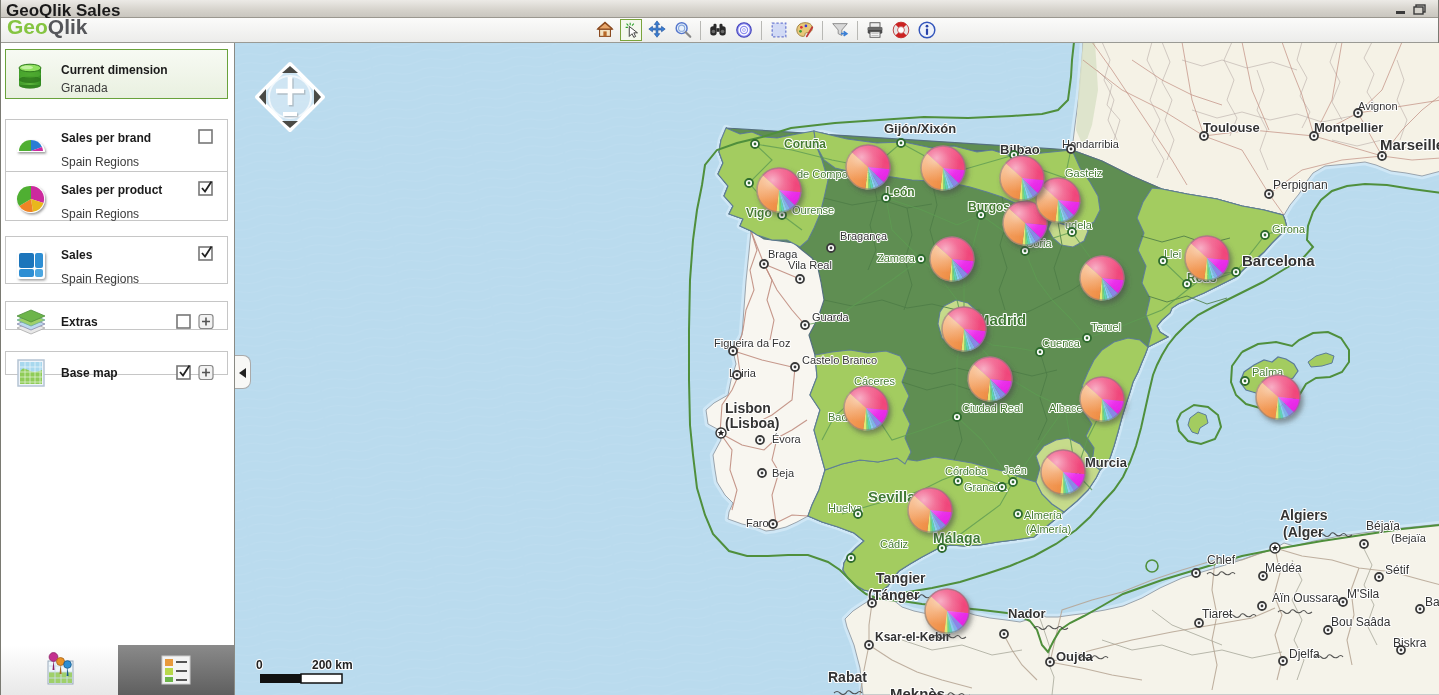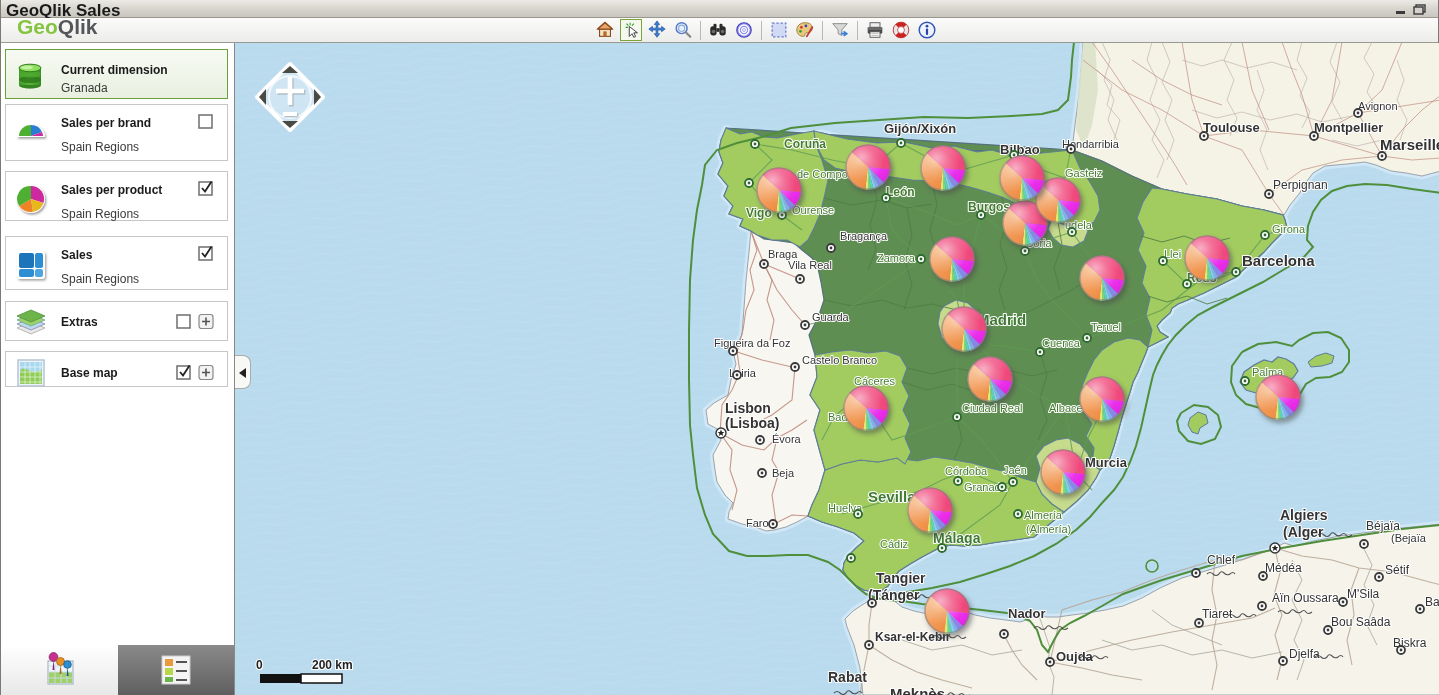--- a/index.html
+++ b/index.html
@@ -4,21 +4,21 @@
 * { margin:0; padding:0; box-sizing:border-box; }
 html,body { width:1439px; height:695px; overflow:hidden; font-family:"Liberation Sans", sans-serif; background:#d8d5cf; }
 #win { position:absolute; left:0; top:0; width:1439px; height:695px; border:1px solid #7a7a72; border-top:none; }
 #titlebar { position:absolute; left:0; top:0; width:100%; height:18px;
   background:linear-gradient(#eceae6,#d5d2cb 60%,#c9c6bf); border-bottom:1px solid #9a978f; }
 #titlebar .t { position:absolute; left:5px; top:1px; font-size:17px; font-weight:bold; color:#1a1a1a; }
 .winbtn { position:absolute; top:4px; width:13px; height:11px; }
 #titlebar svg { display:block; }
 #toolbar { position:absolute; left:0; top:18px; width:100%; height:25px;
   background:linear-gradient(#fbfbfa,#ececea); border-bottom:1px solid #9a9a94; }
-#logo { position:absolute; left:16px; top:-3px; font-size:21px; font-weight:bold; letter-spacing:0px; }
+#logo { position:absolute; left:6px; top:-3px; font-size:21px; font-weight:bold; letter-spacing:0px; }
 #logo .g { color:#85c441; } #logo .q { color:#55565a; }
 #ticons { position:absolute; left:591px; top:1px; height:24px; white-space:nowrap; }
 .tb { display:inline-block; width:22px; height:22px; margin:0 2px; vertical-align:top; }
 .tb.sel { border:1px solid #7aa43c; background:#f4f8ee; }
 .ti { width:20px; height:20px; margin:1px; display:block; }
 .tsep { display:inline-block; width:1px; height:19px; background:#b8b8b4; margin:2px 4px 0 4px; vertical-align:top; }
 #sidebar { position:absolute; left:0; top:43px; width:234px; height:652px; background:#ffffff; border-right:1px solid #8a8a84; }
 .box { position:absolute; left:4px; width:223px; background:#fff; border:1px solid #c6c6c6; }
 .box.cur { border:1px solid #69a23b; background:linear-gradient(#f7faf3,#e9f0e0);padding-left:48px; }
 .bicon { position:absolute; left:7px; }
@@ -129,21 +129,21 @@
 <rect x="6" y="10" width="22" height="17" fill="url(#dbg)"></rect>
 <ellipse cx="17" cy="27" rx="11" ry="3.6" fill="#3c9227" opacity="0.5"></ellipse>
 <ellipse cx="17" cy="21.5" rx="11" ry="3.6" fill="#2f7a1d" opacity="0.9"></ellipse>
 <ellipse cx="17" cy="16" rx="11" ry="3.6" fill="#49a52e" opacity="0.9"></ellipse>
 <ellipse cx="17" cy="10" rx="11" ry="3.8" fill="#8fe05f" stroke="#2f7a1d" stroke-width="1"></ellipse>
 <ellipse cx="14" cy="9.4" rx="6" ry="1.8" fill="#c8f3a8" opacity="0.9"></ellipse>
 </svg></span>
     <span class="btitle" style="top:13px">Current dimension</span>
     <span class="bsub" style="top:31px">Granada</span>
   </div>
-  <div class="box" style="top:61px;height:57px;">
+  <div class="box" style="top:76px;height:57px;">
     <span class="bicon" style="top:10px"><svg width="36" height="36" viewBox="0 0 36 36">
             <defs>
 <filter id="s1" x="-30%" y="-30%" width="170%" height="170%">
                 <feDropShadow dx="1.2" dy="1.6" stdDeviation="1.2" flood-color="#555" flood-opacity="0.6"></feDropShadow>
               </filter>
             </defs>
 <g filter="url(#s1)">
               <path d="M4,22 A14,12 0 0 1 32,22 L4,22 Z" fill="#fff"></path>
 <path d="M6,21 A12,11 0 0 1 18,10 L18,21 Z" fill="#4faf32"></path>
 <path d="M18,10 A12,11 0 0 1 29,17 L18,21 Z" fill="#2c7dd4"></path>
@@ -171,21 +171,21 @@
 <path d="M18,17 L6.2,24 A13,13 0 0 1 18,4 Z" fill="#4faf32"></path>
             </g>
 </svg></span>
     <span class="btitle" style="top:11px">Sales per product</span>
     <span class="bsub" style="top:35px">Spain Regions</span>
     <span class="bchk" style="top:8px"><svg width="17" height="17" viewBox="0 0 17 17">
             <rect x="1" y="2" width="13" height="13" fill="#fff" stroke="#777" stroke-width="1.6"></rect>
             <path d="M4,8 L7,11.5 13.5,1.5" fill="none" stroke="#222" stroke-width="1.8"></path>
           </svg></span>
   </div>
-  <div class="box" style="top:193px;height:54px;">
+  <div class="box" style="top:193px;height:48px;">
     <span class="bicon" style="top:10px"><svg width="36" height="36" viewBox="0 0 36 36">
             <defs>
 <filter id="s3" x="-30%" y="-30%" width="170%" height="170%">
                 <feDropShadow dx="1.2" dy="1.6" stdDeviation="1.2" flood-color="#555" flood-opacity="0.55"></feDropShadow>
               </filter>
             </defs>
 <g filter="url(#s3)">
 <rect x="4" y="4" width="28" height="28" rx="3" fill="#fff"></rect>
 <rect x="6" y="6" width="15" height="15" rx="2" fill="#1b75bb"></rect>
 <rect x="22" y="6" width="8" height="15" rx="2" fill="#2d8ed3"></rect>
@@ -193,40 +193,40 @@
 <rect x="22" y="22" width="8" height="8" rx="2" fill="#4ba6e0"></rect>
             </g>
 </svg></span>
     <span class="btitle" style="top:11px">Sales</span>
     <span class="bsub" style="top:35px">Spain Regions</span>
     <span class="bchk" style="top:8px"><svg width="17" height="17" viewBox="0 0 17 17">
             <rect x="1" y="2" width="13" height="13" fill="#fff" stroke="#777" stroke-width="1.6"></rect>
             <path d="M4,8 L7,11.5 13.5,1.5" fill="none" stroke="#222" stroke-width="1.8"></path>
           </svg></span>
   </div>
-  <div class="box" style="top:258px;height:40px;">
+  <div class="box" style="top:258px;height:29px;">
     <span class="bicon" style="top:2px"><svg width="36" height="36" viewBox="0 0 36 36">
 <g transform="translate(0,-2)">
 <path d="M18,20 L32,26 18,32 4,26 Z" fill="#e8e8e8" stroke="#aaa" stroke-width="0.8"></path>
 <path d="M18,16 L32,22 18,28 4,22 Z" fill="#bcd9ee" stroke="#88a" stroke-width="0.8"></path>
 <path d="M18,12 L32,18 18,24 4,18 Z" fill="#9fd06a" stroke="#6a9" stroke-width="0.8"></path>
 <path d="M18,8 L32,14 18,20 4,14 Z" fill="#6db54a" stroke="#4e8f3c" stroke-width="0.8"></path>
 <path d="M18,8 L32,14 18,20 4,14 Z" fill="url(#lg1)" opacity="0"></path>
 </g>
           </svg></span>
     <span class="btitle" style="top:13px">Extras</span>
     <span class="bchk2" style="top:11px"><svg width="17" height="17" viewBox="0 0 17 17">
             <rect x="1" y="2" width="13" height="13" fill="#fff" stroke="#777" stroke-width="1.6"></rect>
           </svg></span>
     <span class="bplus" style="top:11px"><svg width="17" height="17" viewBox="0 0 17 17">
             <rect x="1" y="1.5" width="14" height="14" rx="2.5" fill="#f2f2f2" stroke="#888" stroke-width="1.2"></rect>
             <path d="M8,4.5 V12.5 M4,8.5 H12" stroke="#555" stroke-width="1.6"></path>
           </svg></span>
   </div>
-  <div class="box" style="top:308px;height:36px;">
+  <div class="box" style="top:308px;height:24px;">
     <span class="bicon" style="top:3px"><svg width="36" height="36" viewBox="0 0 36 36">
 <rect x="5" y="5" width="26" height="26" fill="#eef4fa" stroke="#b5c4d4" stroke-width="1.5"></rect>
 <rect x="7" y="7" width="22" height="22" fill="#8fcc58"></rect>
 <path d="M7,7 h22 v8 q-8,4 -14,0 t-8,2 Z" fill="#a8d8ee"></path>
 <g stroke="#ffffff" stroke-width="0.7" opacity="0.8">
 <path d="M7,12 h22 M7,17 h22 M7,22 h22 M7,27 h22 M12,7 v22 M17,7 v22 M22,7 v22 M27,7 v22"></path>
             </g>
 </svg></span>
     <span class="btitle" style="top:14px">Base map</span>
     <span class="bchk2" style="top:12px"><svg width="17" height="17" viewBox="0 0 17 17">

